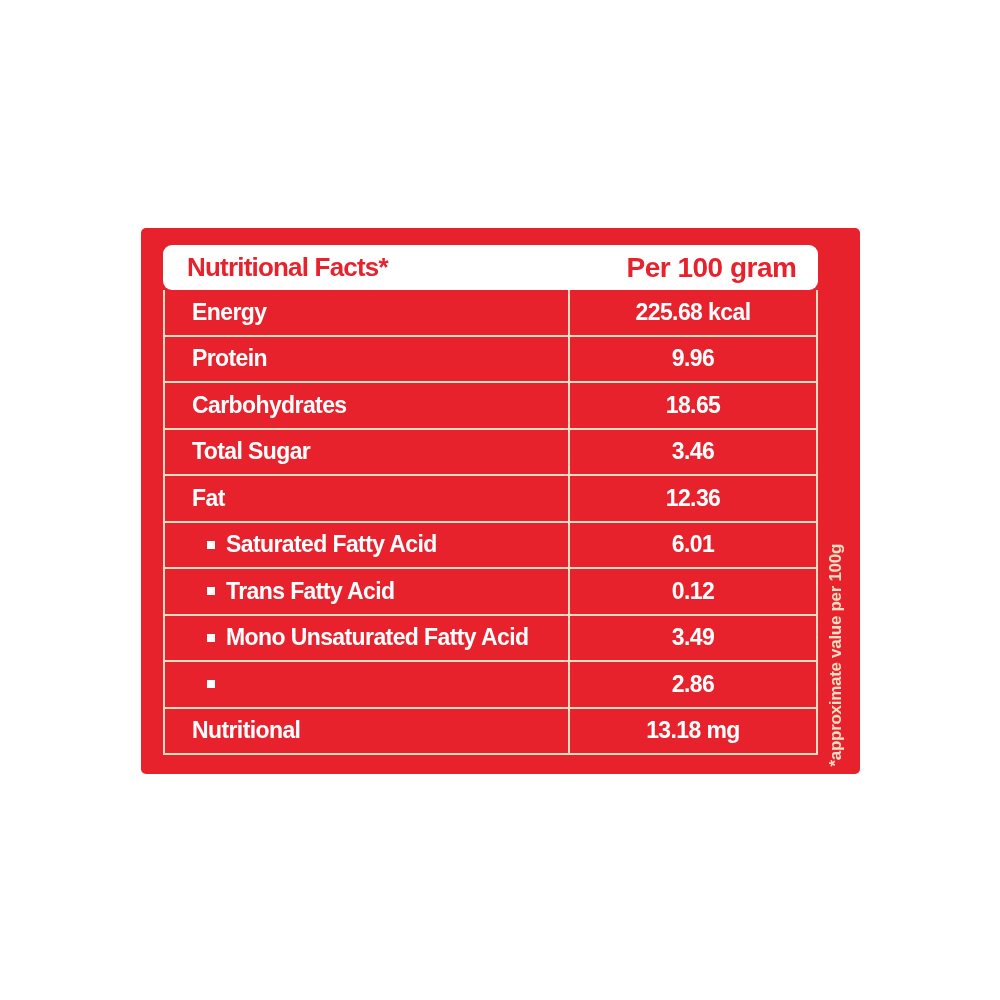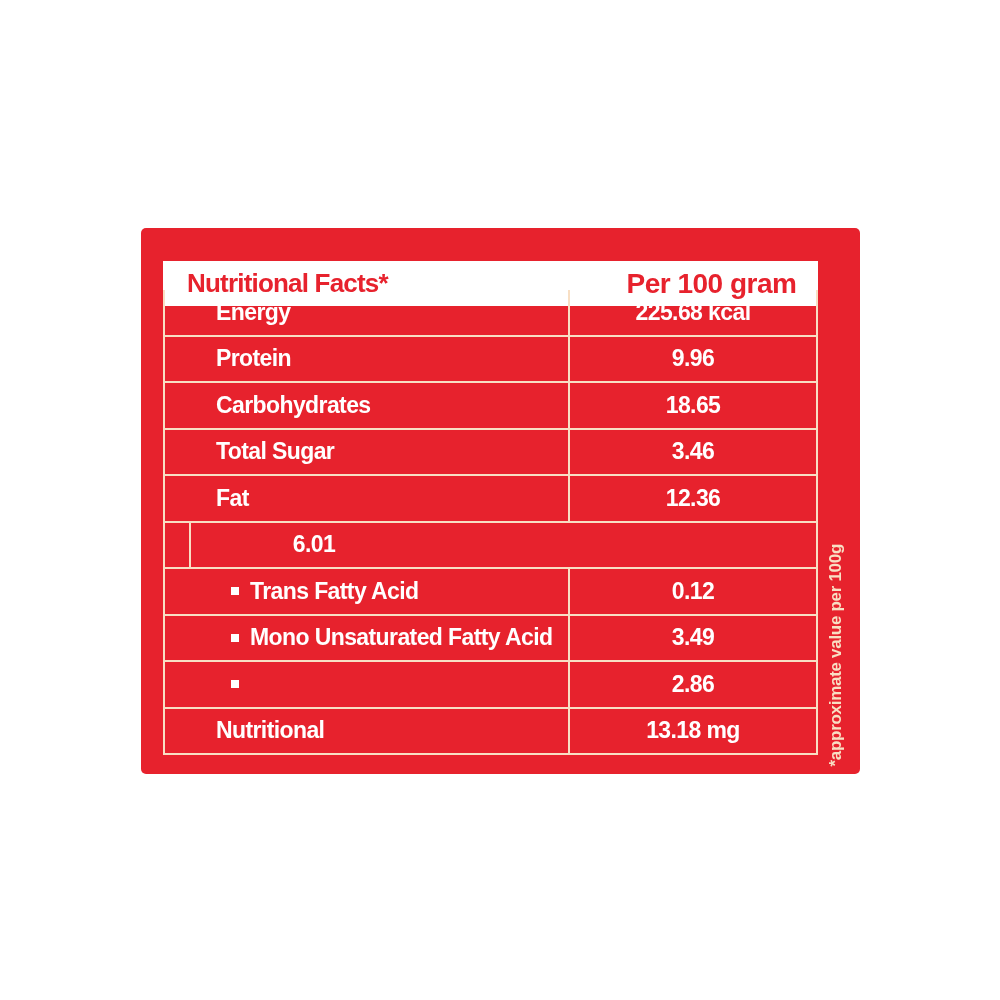--- a/index.html
+++ b/index.html
@@ -19,25 +19,26 @@
   .card {
     position: absolute;
     left: 141px; top: 228px;
     width: 719px; height: 546px;
     background: var(--red);
     border-radius: 5px;
   }
 
   .header {
     position: absolute;
-    left: 22px; top: 33px;
+    left: 22px; top: 17px;
     width: 655px; height: 45px;
     background: var(--white);
     display: flex;
     align-items: center;
+    border-radius: 9px;
   }
   .header .title {
     margin-left: 24px;
     color: var(--red);
     font-size: 26px;
     font-weight: bold;
     letter-spacing: -0.8px;
   }
   .header .unit {
     position: absolute;
@@ -56,21 +57,20 @@
     border-left: 2px solid var(--cream);
     border-right: 2px solid var(--cream);
     border-bottom: 2px solid var(--cream);
     display: flex;
     flex-direction: column;
   }
   .row {
     flex: 1;
     display: flex;
     border-top: 2px solid var(--cream);
-    padding-left: 24px;
   }
   .row:first-child { border-top: none; }
   .label-cell {
     flex: 1;
     display: flex;
     align-items: center;
     padding-left: 27px;
     color: var(--white);
     font-size: 23px;
     font-weight: bold;
@@ -140,20 +140,24 @@
         <div class="label-cell">Total Sugar</div>
         <div class="value-cell">3.46</div>
       </div>
 
       <div class="row">
         <div class="label-cell">Fat</div>
         <div class="value-cell">12.36</div>
       </div>
 
       <div class="row sub">
+        <div class="label-cell">
+          <span class="bullet"></span>
+          <span>Saturated Fatty Acid</span>
+        </div>
         <div class="value-cell">6.01</div>
       </div>
 
       <div class="row sub">
         <div class="label-cell">
           <span class="bullet"></span>
           <span>Trans Fatty Acid</span>
         </div>
         <div class="value-cell">0.12</div>
       </div>

